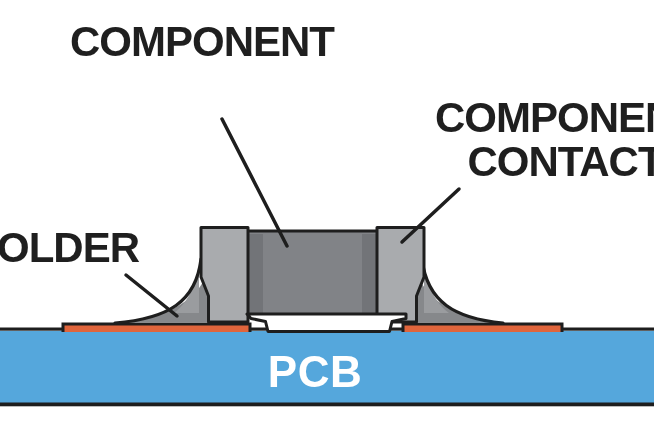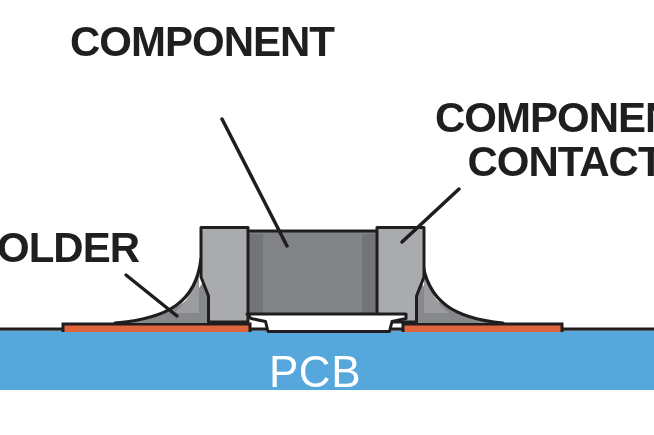--- a/index.html
+++ b/index.html
@@ -1,35 +1,35 @@
 <!DOCTYPE html>
 <html><head>
 <meta charset="utf-8">
 <style>
   html,body{margin:0;padding:0;}
   body{font-family:"Liberation Sans",sans-serif;}
   .canvas{
     position:relative;
-    width:654px;height:390px;
+    width:654px;height:435px;
     overflow:hidden;
   }
   .canvas svg{position:absolute;left:0;top:0;}
   .label{
     position:absolute;
     font-weight:bold;
     font-size:42px;
     line-height:44px;
     letter-spacing:-1px;
     white-space:nowrap;
     text-align:center;
   }
   .label-center{transform:translateX(-50%);}
   .pcb-label{
     position:absolute;
-    font-weight:normal;
+    font-weight:bold;
     font-size:44px;
     line-height:44px;
     letter-spacing:0.5px;
     transform:translateX(-50%);
     text-align:center;
   }
 </style>
 </head>
 <body>
 

